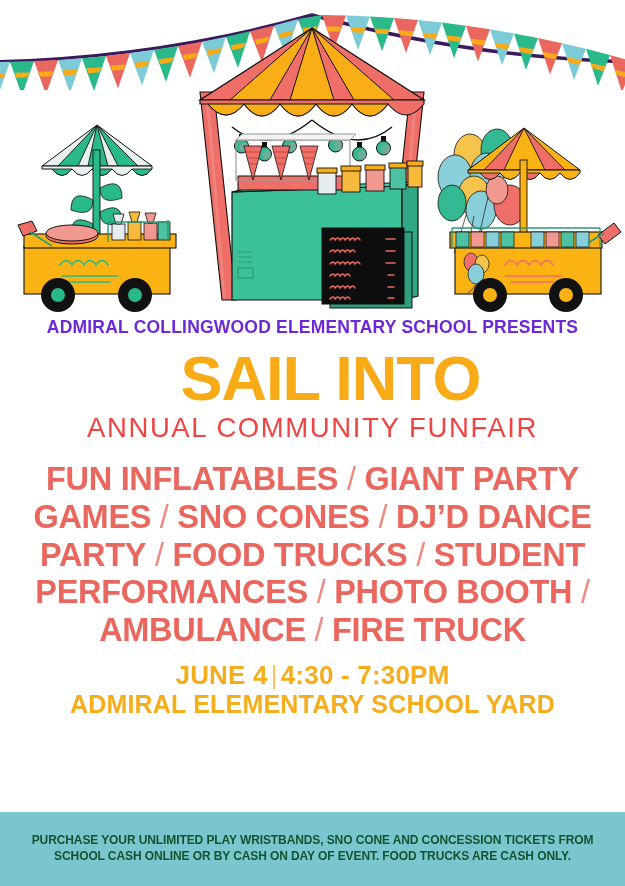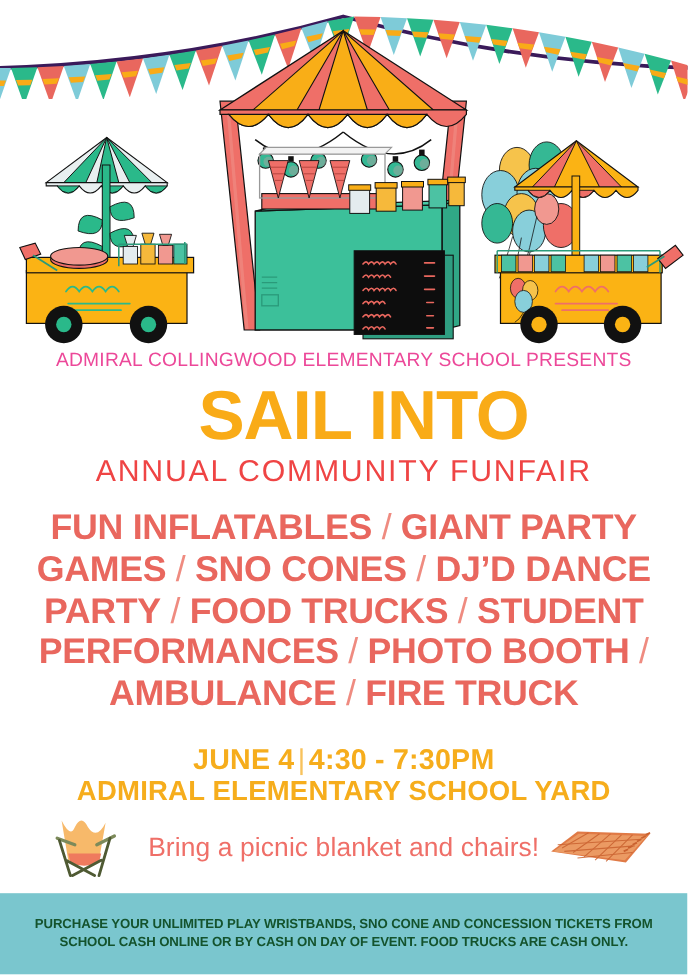--- a/index.html
+++ b/index.html
@@ -13,23 +13,23 @@
   
   .bunting{position:absolute;left:0;top:0;width:625px;height:90px;}
 
   
   .illus{position:absolute;left:0;top:0;width:625px;height:320px;}
 
   
   .textwrap{position:absolute;left:0;top:318px;width:625px;}
 
   .presents{
-    text-align:center;font-weight:normal;font-size:17.5px;
+    text-align:center;font-weight:bold;font-size:17.5px;
     letter-spacing:.2px;line-height:1.1;
-    color:#ec4899;
+    color:#6d28d9;
   }
   .title{
     text-align:center;font-weight:bold;
     font-size:63px;line-height:.92;
     letter-spacing:-1px;
     color:#f9ab17;
     margin-top:13px;
     padding-left:36px;
   }
   .title .l2{display:block;}
@@ -46,21 +46,21 @@
     color:#e9675e;
     margin-top:17px;
     padding:0 24px;
   }
   .activities .sep{font-weight:normal;color:#ef8b80;}
   .when{
     text-align:center;font-weight:bold;
     font-size:26px;line-height:1.16;
     letter-spacing:.2px;
     color:#f6ad1c;
-    margin-top:25px;
+    margin-top:10px;
   }
   .when .bar{font-weight:normal;color:#f8c25c;padding:0 3px;}
   .when .loc{display:block;font-size:25px;}
 
   
   .bringrow{
     position:absolute;left:0;top:740px;width:625px;height:62px;
     display:flex;align-items:center;justify-content:center;
   }
   .chairicon{position:absolute;left:38px;top:-2px;width:80px;height:62px;}
@@ -418,43 +418,17 @@
     <div class="subtitle">ANNUAL COMMUNITY FUNFAIR</div>
 
     <div class="activities"><span>FUN INFLATABLES</span><span class="sep"> / </span><span>GIANT PARTY GAMES</span><span class="sep"> / </span><span>SNO CONES</span><span class="sep"> / </span><span>DJ’D DANCE PARTY</span><span class="sep"> / </span><span>FOOD TRUCKS</span><span class="sep"> / </span><span>STUDENT PERFORMANCES</span><span class="sep"> / </span><span>PHOTO BOOTH</span><span class="sep"> / </span><span>AMBULANCE</span><span class="sep"> / </span><span>FIRE TRUCK</span></div>
 
     <div class="when">
       <span>JUNE 4</span><span class="bar">|</span><span>4:30 - 7:30PM</span>
       <span class="loc">ADMIRAL ELEMENTARY SCHOOL YARD</span>
     </div>
   </div>
 
-  <div class="bringrow">
-    <svg class="chairicon" viewBox="0 0 80 62">
-      <path d="M18 8 Q26 24 30 14 Q36 2 42 14 Q50 26 58 10 L52 44 L24 44 Z" fill="#f7b96a"></path>
-      <path d="M24 38 L54 38 L52 46 Q38 52 26 46 Z" fill="#ef7a5e"></path>
-      <g stroke="#7c8a5a" stroke-width="3" fill="none" stroke-linecap="round">
-        <path d="M14 24 L30 30 M66 22 L50 30"></path>
-      </g>
-      <g stroke="#4f5a33" stroke-width="2.6" fill="none" stroke-linecap="round">
-        <path d="M16 26 L26 58 M62 24 L52 58 M22 44 L48 58 M54 44 L28 58"></path>
-      </g>
-    </svg>
-
-    <span class="bringtext">Bring a picnic blanket and chairs!</span>
-
-    <svg class="blanketicon" viewBox="0 0 100 42">
-      <path d="M6 24 L30 6 L96 8 L74 34 Z" fill="#e07a46"></path>
-      <path d="M8 24 L31 8 L93 10 L73 32 Z" fill="#eb9a63"></path>
-      <g stroke="#c9612f" stroke-width="1" fill="none" opacity=".85">
-        <path d="M16 21 L40 7 M26 25 L50 8 M36 29 L60 8 M46 32 L70 9 M56 33 L80 9"></path>
-        <path d="M12 18 L88 13 M18 24 L82 19 M30 30 L80 25"></path>
-      </g>
-      <g stroke="#c9612f" stroke-width="1.6">
-        <path d="M92 9 l4 -2 M88 12 l4 -2 M84 15 l4 -2 M80 18 l4 -2 M76 21 l4 -2 M72 24 l4 -2"></path>
-      </g>
-    </svg>
-  </div>
 
   <div class="banner">
     <div class="bannertext">PURCHASE YOUR UNLIMITED PLAY WRISTBANDS, SNO CONE AND CONCESSION TICKETS FROM SCHOOL CASH ONLINE OR BY CASH ON DAY OF EVENT.  FOOD TRUCKS ARE CASH ONLY.</div>
   </div>
 </div>
 
 </body></html>

